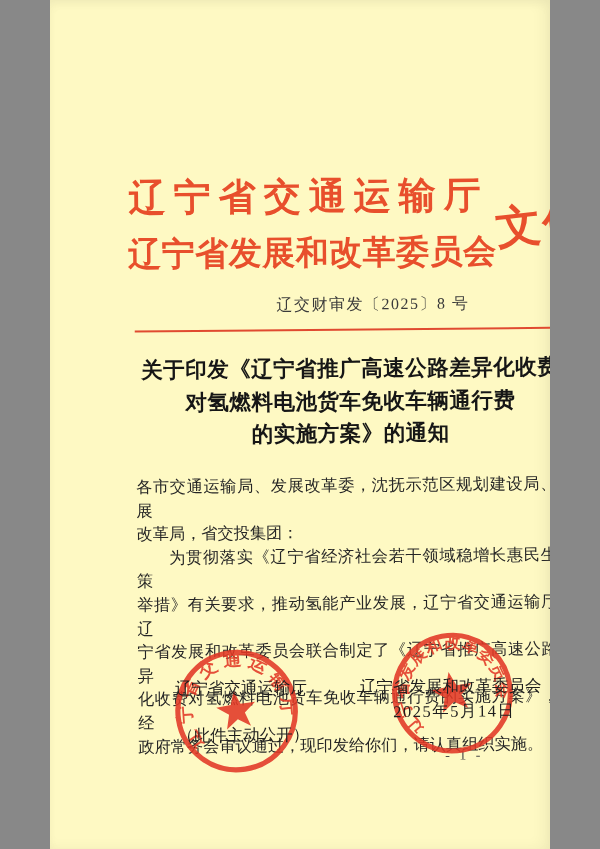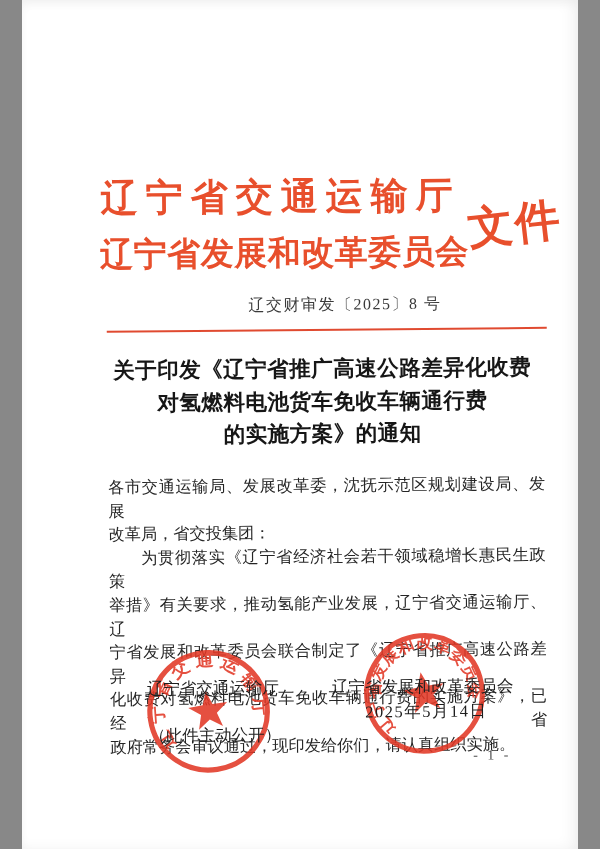--- a/index.html
+++ b/index.html
@@ -1,20 +1,20 @@
 <!DOCTYPE html>
 <html><head>
 <meta charset="utf-8">
 <style>
   html,body { margin:0; padding:0; background:#888; }
   .sheet {
     position:relative;
-    width:556px; height:849px;
+    width:500px; height:849px;
     margin:0 auto;
-    background:#ffffff;
+    background:#fef9c3;
     overflow:hidden;
     font-family:"Liberation Serif","DejaVu Serif",serif;
     box-shadow: inset -6px 0 14px rgba(0,0,0,0.05), inset 0 4px 10px rgba(0,0,0,0.03);
   }
   .content { position:absolute; inset:0; transform:rotate(-0.5deg); transform-origin:50% 42%; }
 
   
   .org1 {
     position:absolute; top:172px; left:80px; width:370px;
     font-size:37px; font-weight:bold; color:#e84f2c;

